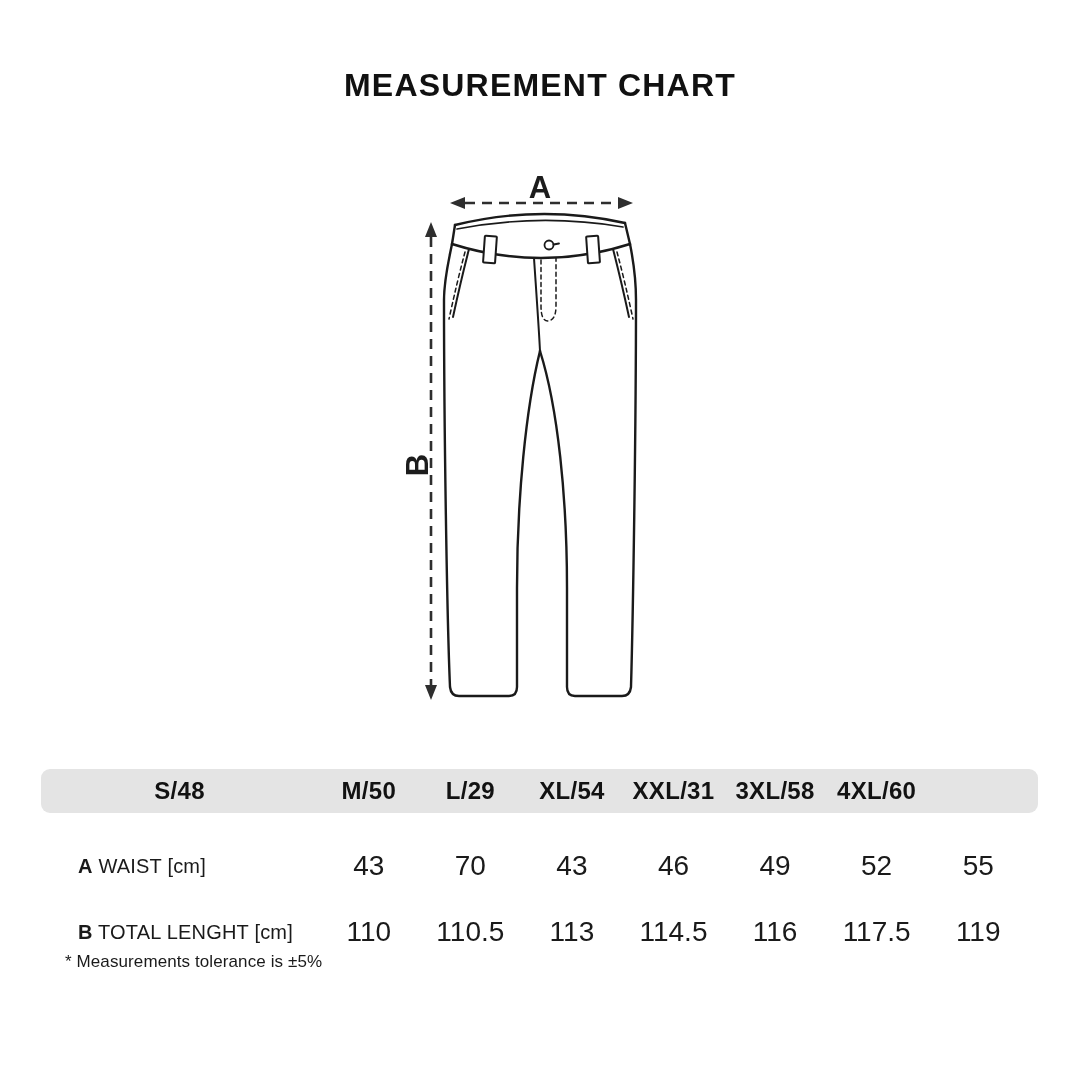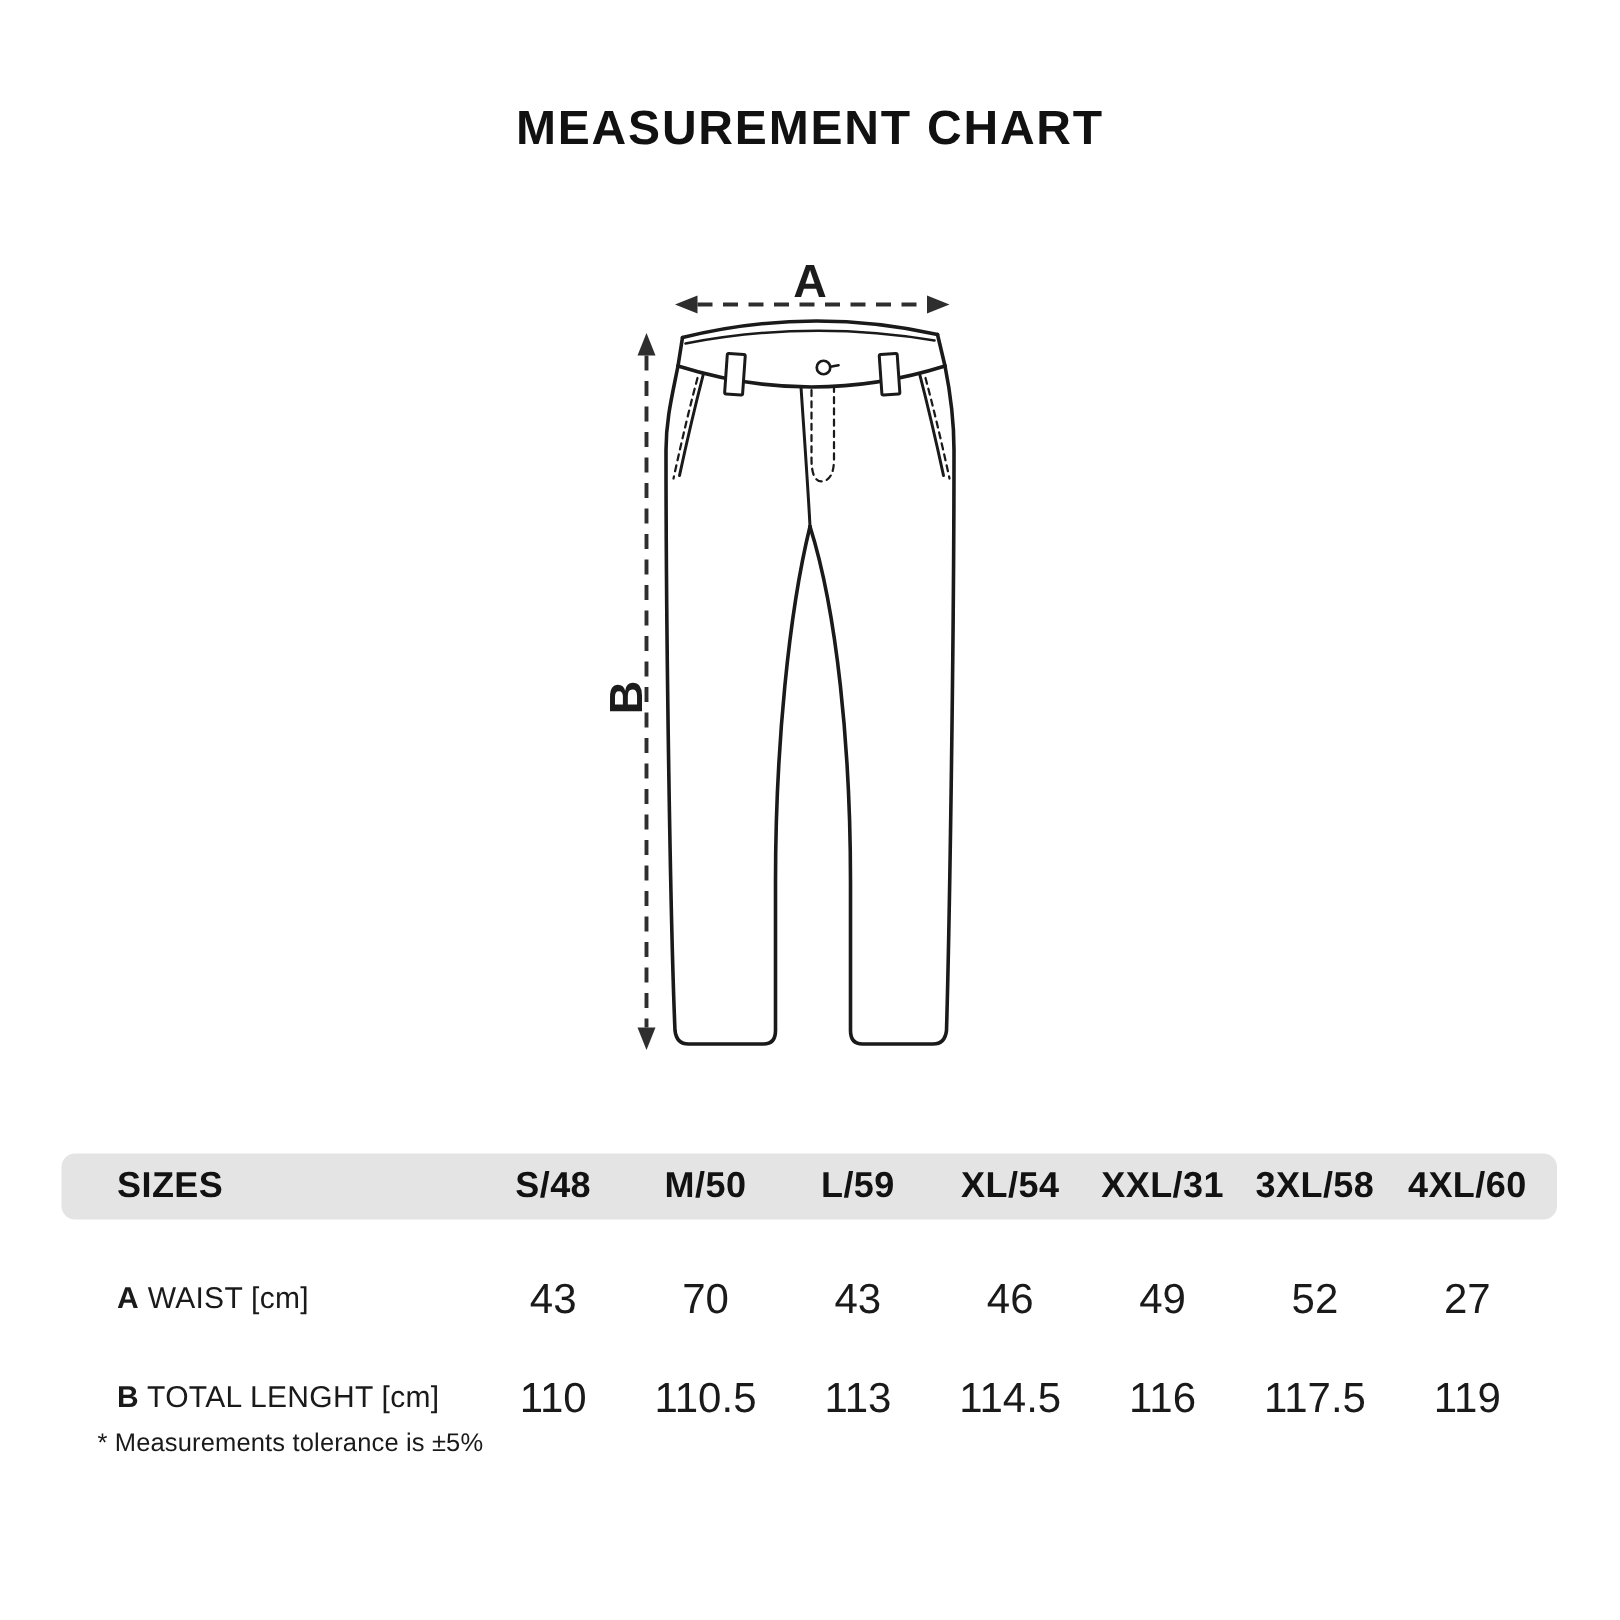--- a/index.html
+++ b/index.html
@@ -86,42 +86,41 @@
       <rect x="79" y="68" width="12" height="27" rx="1" fill="#ffffff" stroke-width="2" transform="rotate(4 85 81)"></rect>
       <rect x="182" y="68" width="12" height="27" rx="1" fill="#ffffff" stroke-width="2" transform="rotate(-4 188 81)"></rect>
       <circle cx="144" cy="77" r="4.5" stroke-width="1.8"></circle>
       <path stroke-width="1.8" d="M148.5,76.5 L154,75.5"></path>
     </g>
   </svg>
 
   <div class="size-table">
 
     <div class="trow thead">
-      <div class="cell label">SIZES</div>
       <div class="cell">S/48</div>
       <div class="cell">M/50</div>
-      <div class="cell">L/59</div>
+      <div class="cell">L/29</div>
       <div class="cell">XL/54</div>
       <div class="cell">XXL/31</div>
       <div class="cell">3XL/58</div>
       <div class="cell">4XL/60</div>
     </div>
 
     <div class="trow row-a">
       <div class="cell label">
         <span class="row-key">A</span>
         <span>WAIST [cm]</span>
       </div>
       <div class="cell">43</div>
       <div class="cell">70</div>
       <div class="cell">43</div>
       <div class="cell">46</div>
       <div class="cell">49</div>
       <div class="cell">52</div>
-      <div class="cell">27</div>
+      <div class="cell">55</div>
     </div>
 
     <div class="trow row-b">
       <div class="cell label">
         <span class="row-key">B</span>
         <span>TOTAL LENGHT [cm]</span>
       </div>
       <div class="cell">110</div>
       <div class="cell">110.5</div>
       <div class="cell">113</div>

